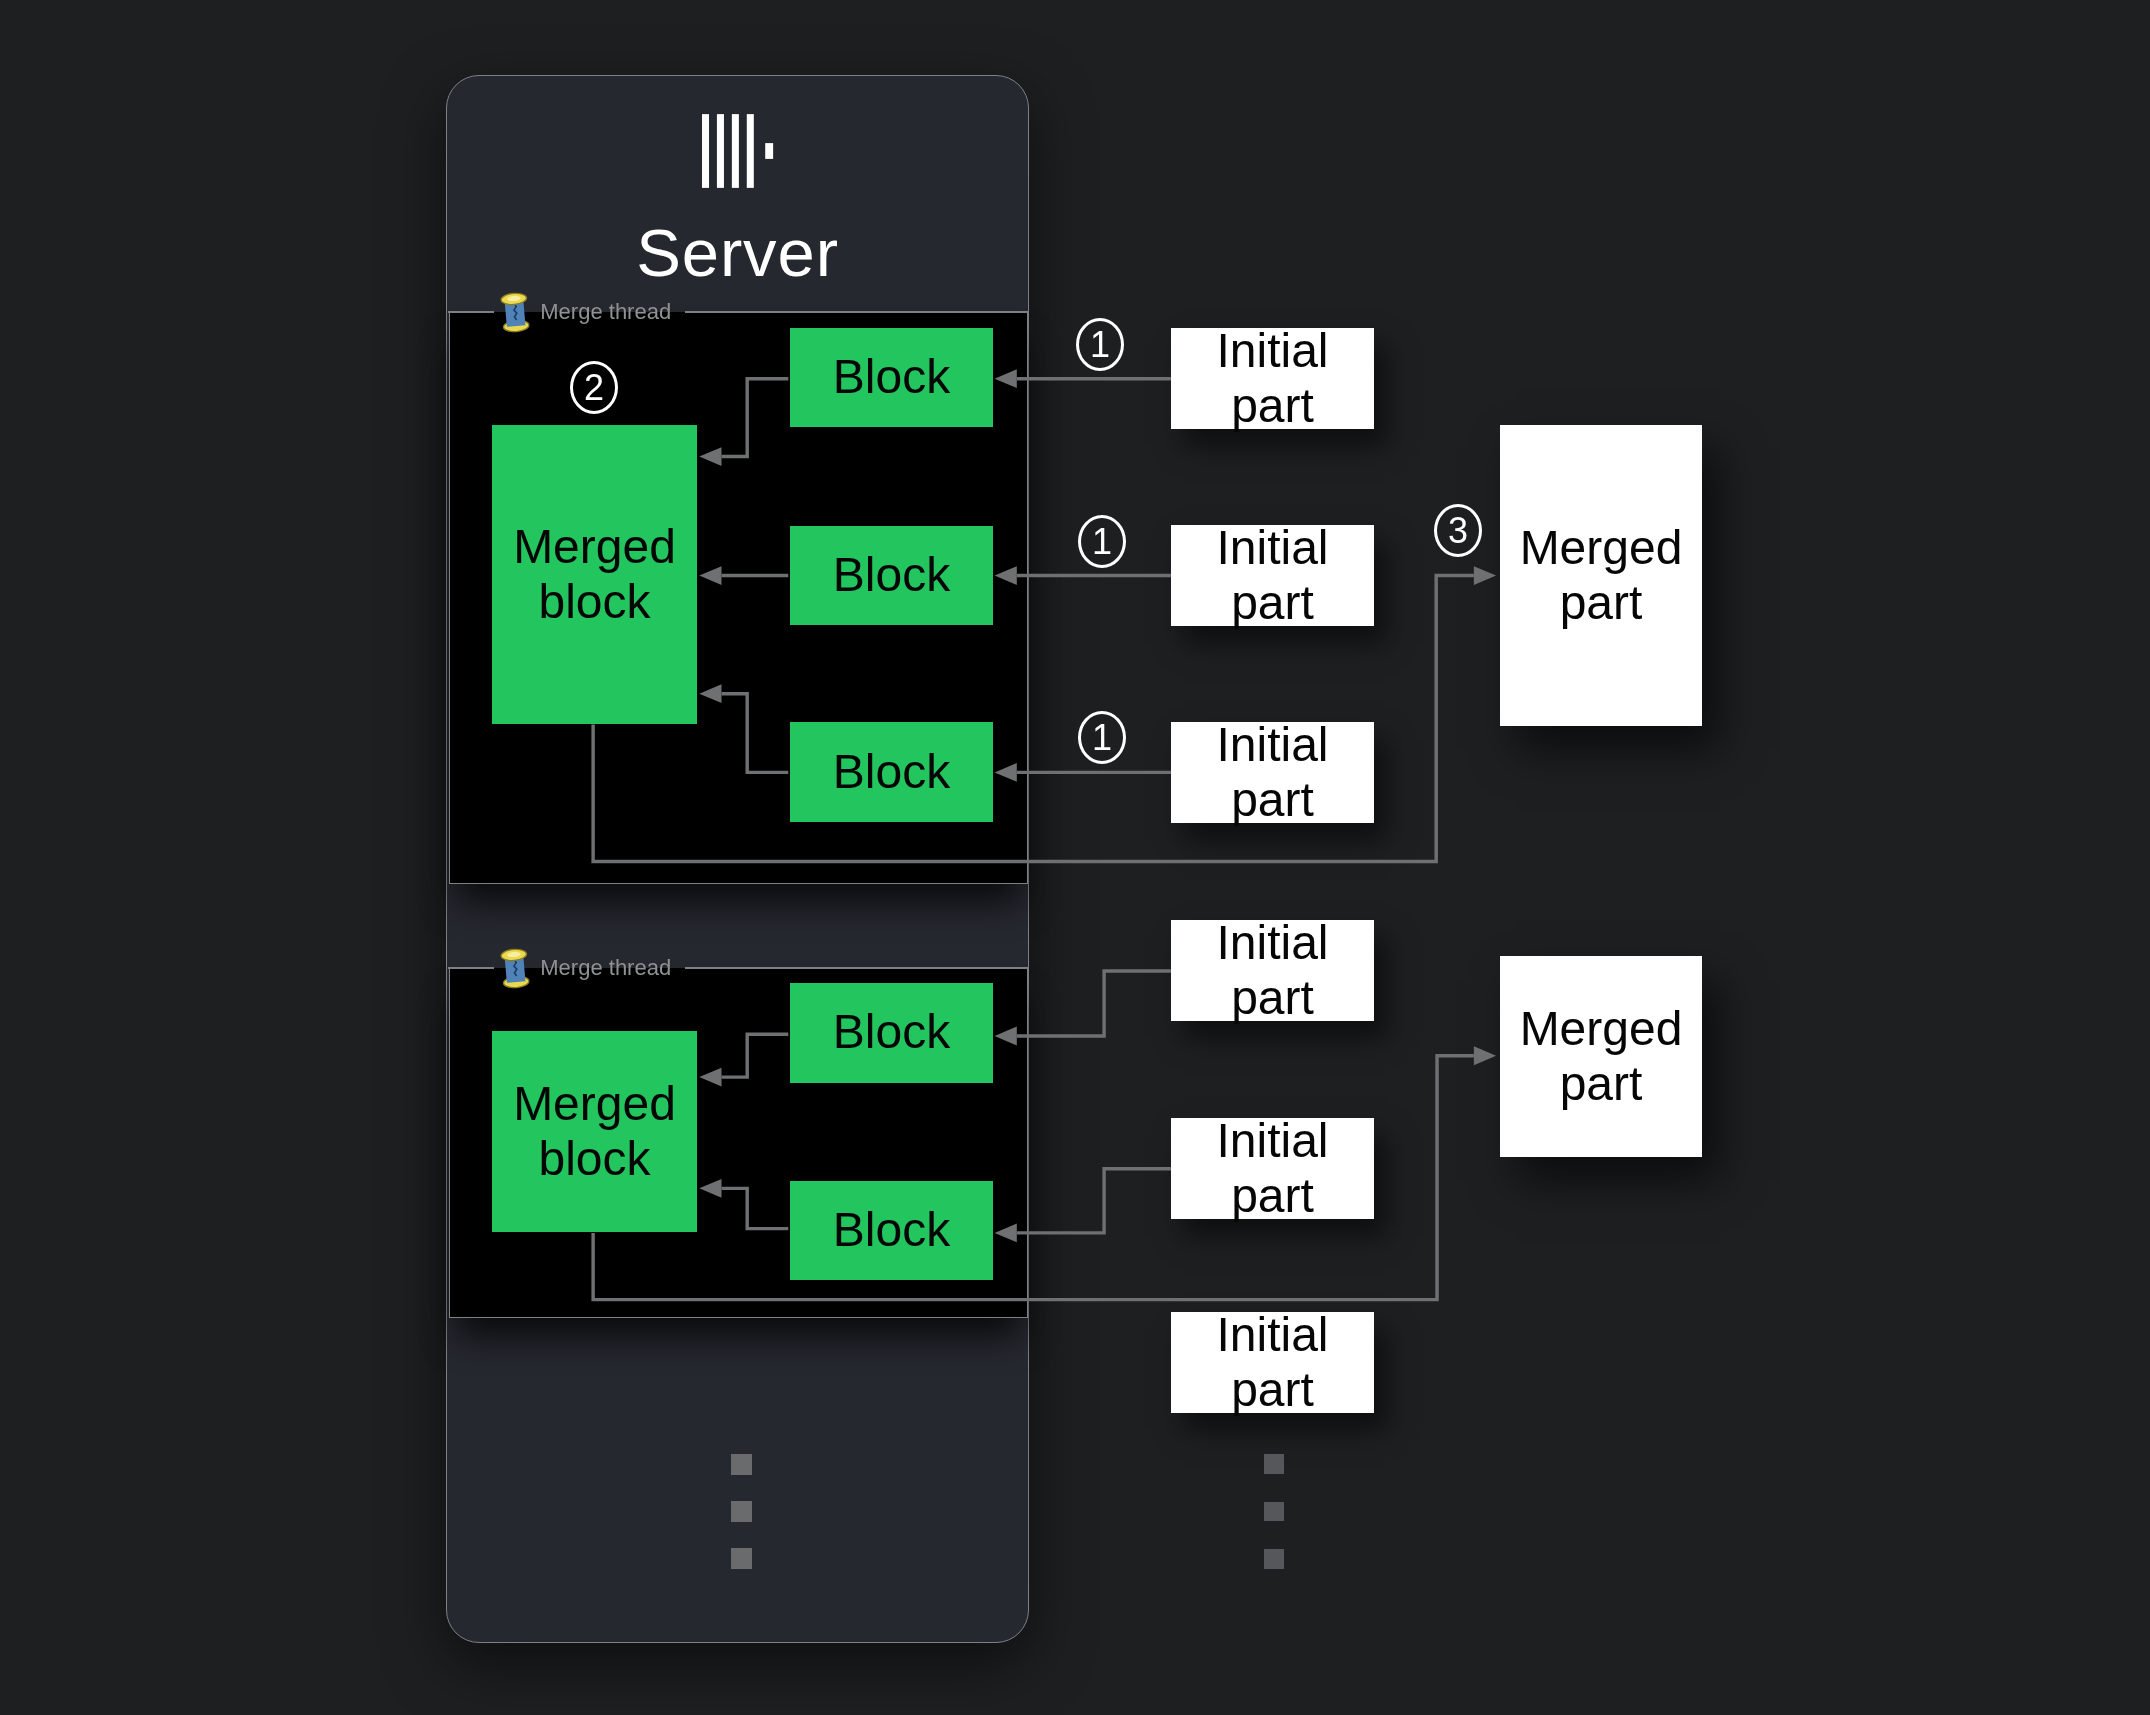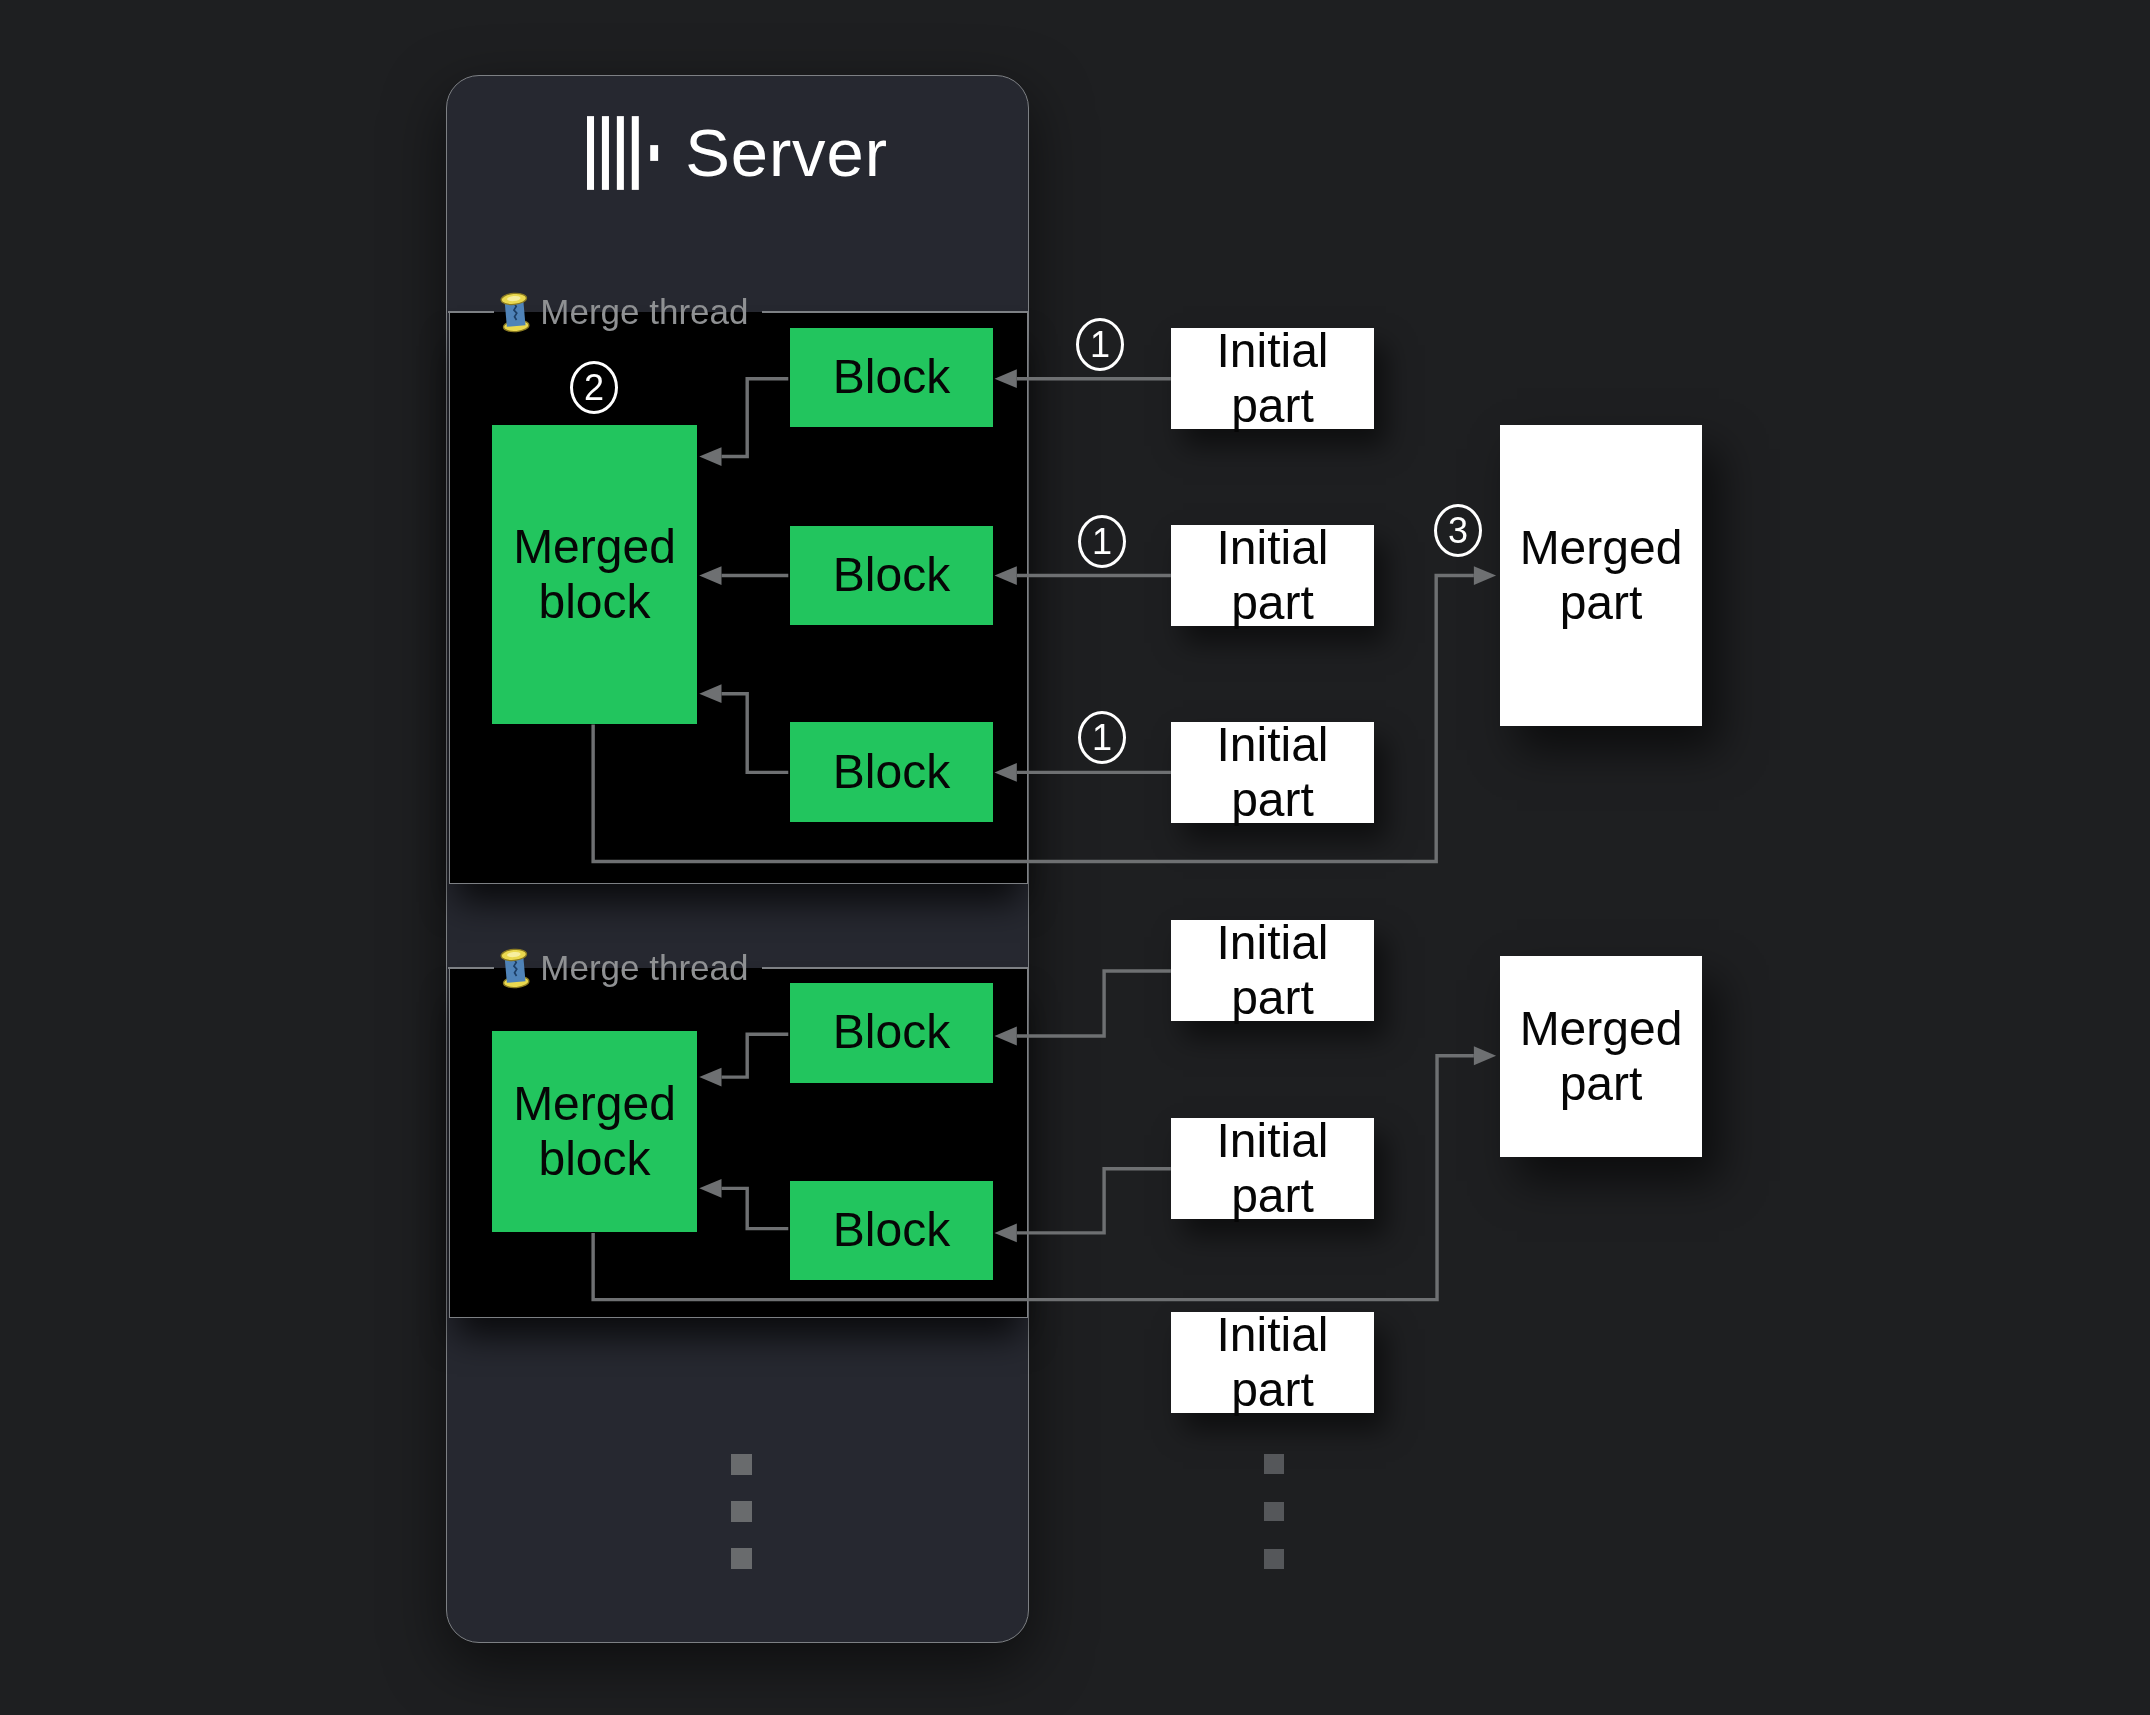--- a/index.html
+++ b/index.html
@@ -23,20 +23,21 @@
     border: 1.7px solid #7d8084;
     border-radius: 33px;
     box-shadow: 0 20.5px 60px rgba(0,0,0,0.55);
     z-index: 1;
   }
   .header {
     position: absolute;
     left: 0; right: 0; top: 38px;
     display: flex; align-items: center; justify-content: center;
     gap: 26px;
+    flex-direction: column;
   }
   .ch-logo { width: 72px; height: 74px; display: block; }
   .server-title { font-size: 67px; color: #ffffff; letter-spacing: 0.9px; }
 
   
   .section {
     position: absolute;
     left: 449px;
     width: 579px;
     background: #000000;
@@ -52,21 +53,21 @@
     position: absolute;
     top: -20.5px; left: -1.7px; right: -1.7px;
     height: 41px;
     display: flex; align-items: center;
     z-index: 4;
   }
   .legend .stub { width: 46px; height: 1.7px; background: #7d8084; }
   .legend .grow { flex: 1; height: 1.7px; background: #7d8084; }
   .legend .spool { width: 34px; height: 41px; margin-left: 3.4px; transform: rotate(-5deg); flex: none; }
   .legend .ltext {
-    font-size: 35px; color: #8f9193;
+    font-size: 22px; color: #8f9193;
     padding: 0 13.7px 0 8.6px; white-space: nowrap;
   }
 
   
   .node {
     position: absolute;
     display: flex; align-items: center; justify-content: center;
     text-align: center;
     font-size: 48px; line-height: 1.14; color: #060606;
     z-index: 3;

